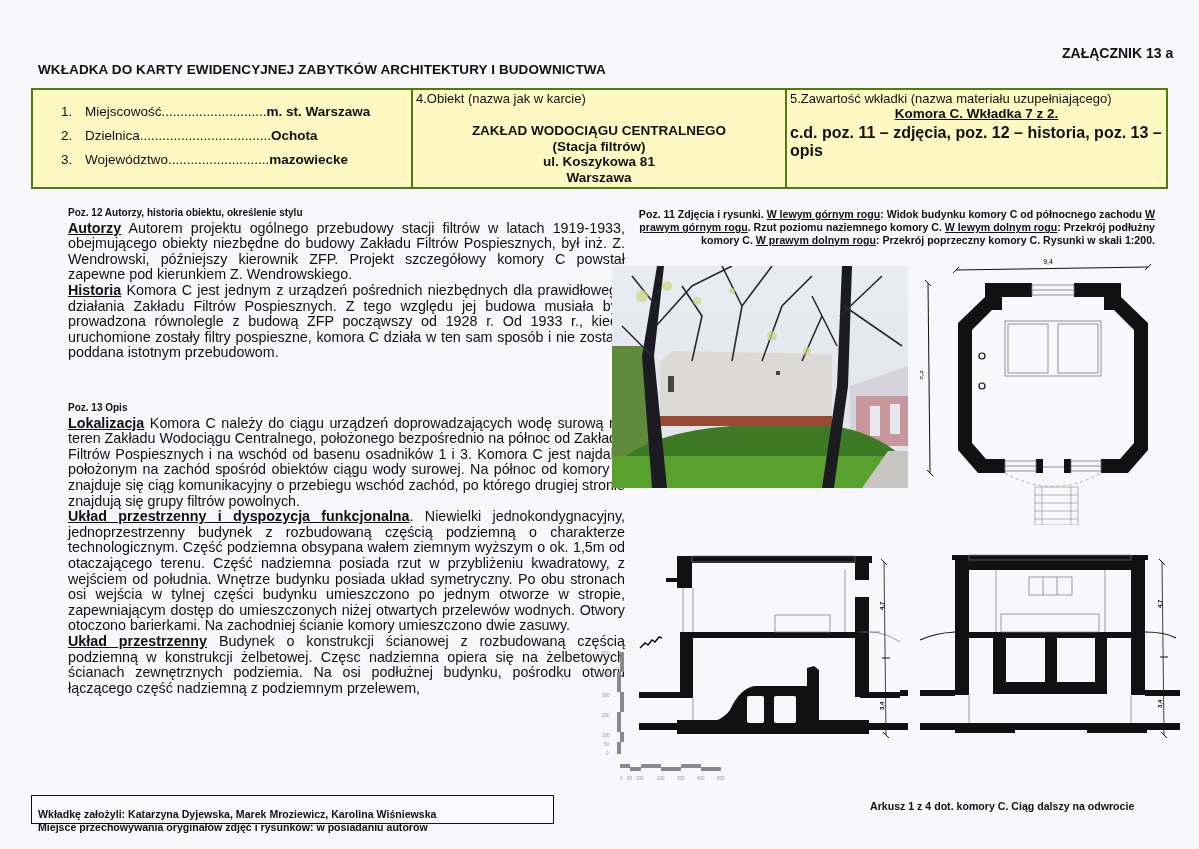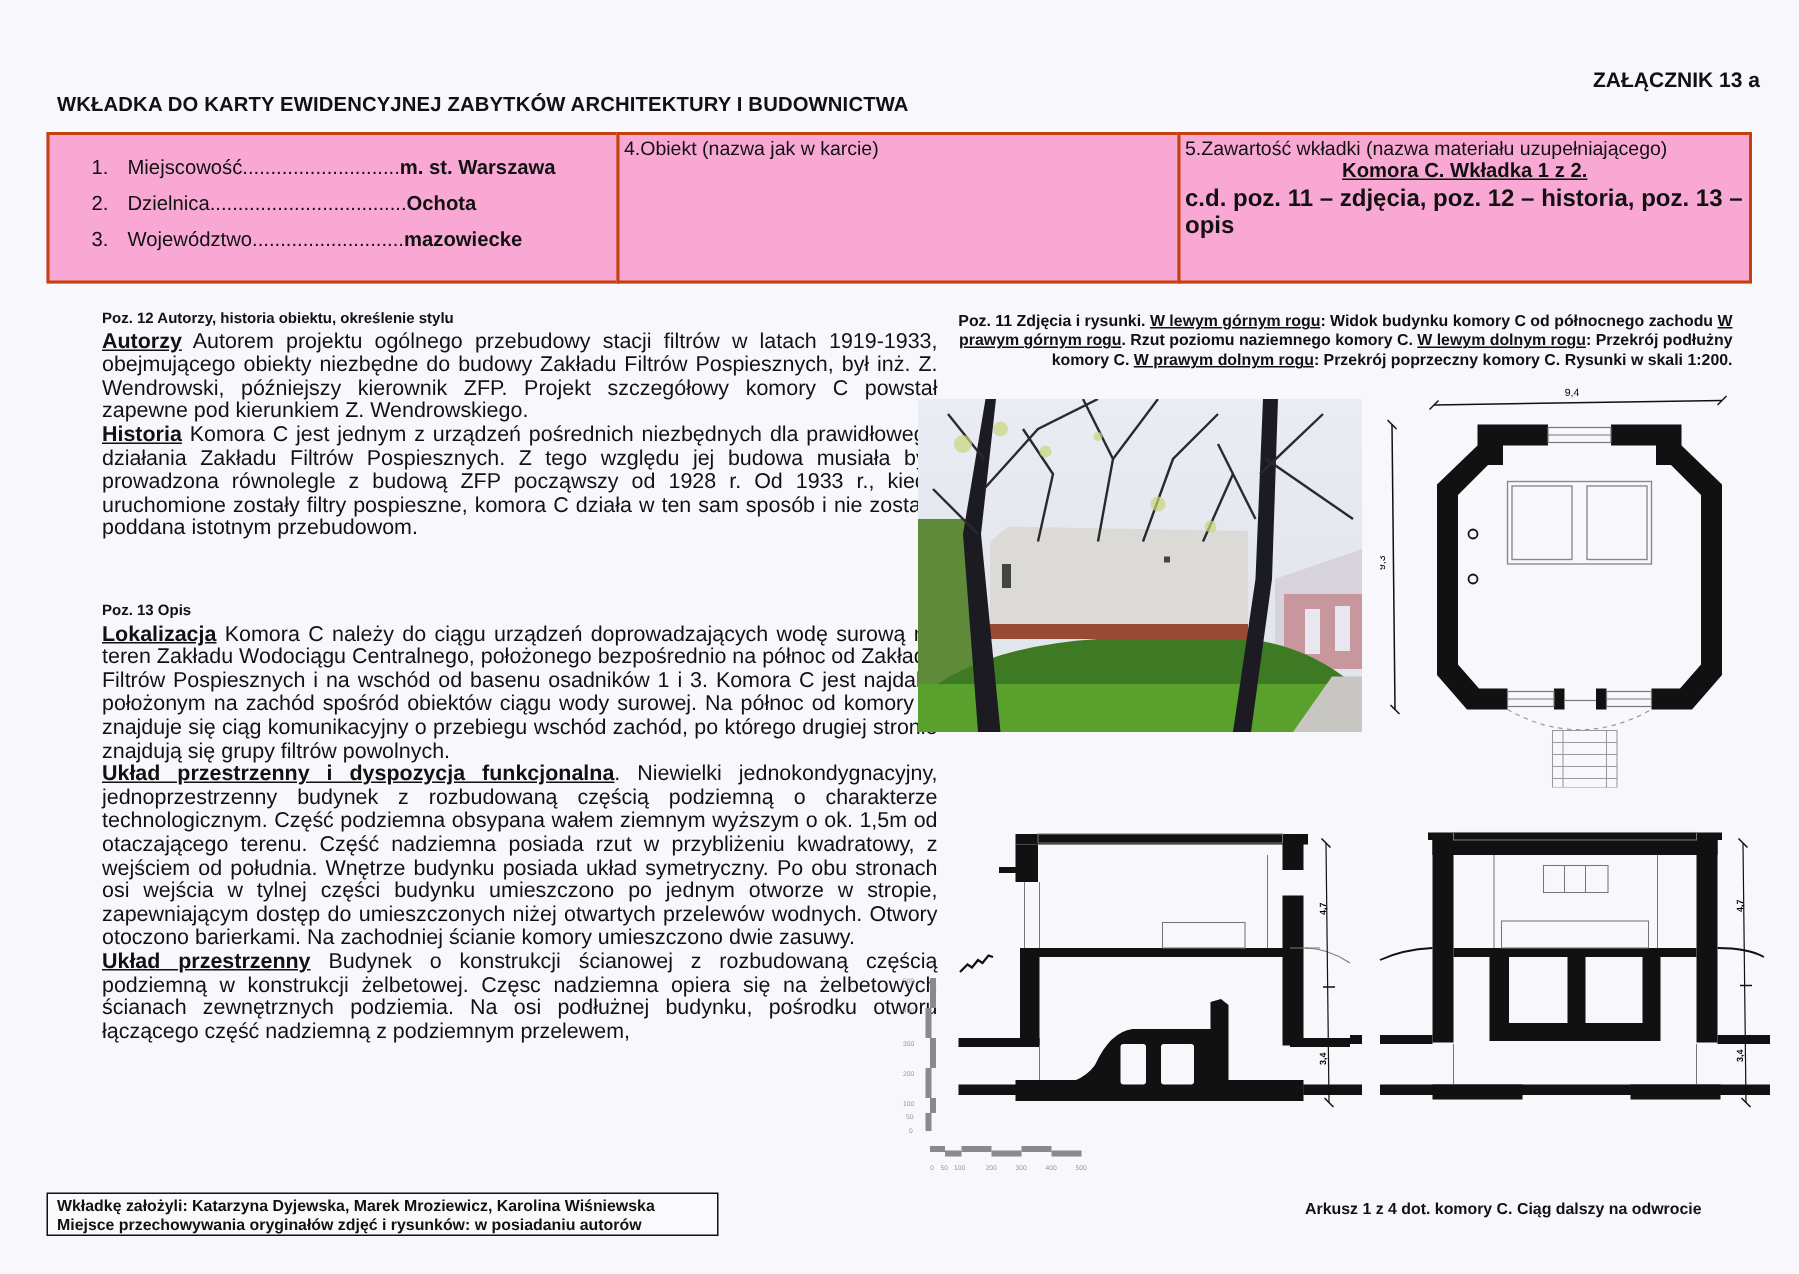--- a/index.html
+++ b/index.html
@@ -6,21 +6,21 @@
   body {
     width:1199px; height:849px; overflow:hidden;
     background:#f7f7fc;
     font-family:"Liberation Sans", sans-serif;
     color:#111;
     position:relative;
   }
   .abs { position:absolute; }
   .header-title { left:38px; top:62px; font-size:13.5px; font-weight:bold; letter-spacing:0.1px; }
   .annex { left:1062px; top:45px; font-size:14px; font-weight:bold; }
-  .box { border:2px solid #c2410c; background:#f9a8d4; box-sizing:border-box; }
+  .box { border:2px solid #4d7c0f; background:#fef9c3; box-sizing:border-box; }
   .box1 { left:31px; top:88px; width:382px; height:101px; }
   .box2 { left:411px; top:88px; width:376px; height:101px; }
   .box3 { left:785px; top:88px; width:383px; height:101px; }
   .loc-list { margin:0; padding:0; list-style:none; position:absolute; left:28px; top:10px; }
   .loc-list li { font-size:13.5px; line-height:24px; white-space:nowrap; }
   .loc-list .num { display:inline-block; width:24px; }
   .loc-list .val { font-weight:bold; }
   .obj-label { position:absolute; left:3px; top:1px; font-size:13px; }
   .obj-center { position:absolute; left:0; right:0; top:33px; text-align:center; font-weight:bold; font-size:13.5px; line-height:15.5px; }
   .cnt-label { position:absolute; left:3px; top:1px; font-size:13px; }
@@ -30,21 +30,21 @@
   .sec-head { font-size:10px; font-weight:bold; }
   .body-text { position:absolute; left:48px; width:557px; font-size:14.3px; line-height:15.6px; text-align:justify;margin-left:20px; }
   .body-text p { margin:0; }
   .kw { font-weight:bold; text-decoration:underline; }
 
   .caption { position:absolute; left:610px; top:208px; width:545px; font-size:10.6px; font-weight:bold; line-height:13.2px;text-align:right; }
   .caption .u { text-decoration:underline; }
 
   .photo { position:absolute; left:612px; top:266px; width:296px; height:222px; overflow:hidden; background:#dfe4ea; }
 
-  .footer-box { left:31px; top:795px; width:448px; height:29px; border:1.5px solid #111; box-sizing:border-box; padding:2px 6px; font-size:10.6px; font-weight:bold; line-height:12.5px; background:#fafafd; }
+  .footer-box { left:31px; top:795px; width:523px; height:29px; border:1.5px solid #111; box-sizing:border-box; padding:12px 6px; font-size:10.6px; font-weight:bold; line-height:12.5px; background:#fafafd; }
   .sheet-note { left:870px; top:800px; font-size:10.6px; font-weight:bold; }
 </style>
 </head>
 <body>
 
 <div class="abs header-title">WKŁADKA DO KARTY EWIDENCYJNEJ ZABYTKÓW ARCHITEKTURY I BUDOWNICTWA</div>
 <div class="abs annex">ZAŁĄCZNIK 13 a</div>
 
 <div class="abs box box1">
   <ul class="loc-list">
@@ -55,25 +55,31 @@
       <span class="num">2.</span><span>Dzielnica</span><span>...................................</span><span class="val">Ochota</span>
     </li>
     <li>
       <span class="num">3.</span><span>Województwo</span><span>...........................</span><span class="val">mazowiecke</span>
     </li>
   </ul>
 </div>
 
 <div class="abs box box2">
   <div class="obj-label">4.Obiekt (nazwa jak w karcie)</div>
+  <div class="obj-center">
+    <div>ZAKŁAD WODOCIĄGU CENTRALNEGO</div>
+    <div>(Stacja filtrów)</div>
+    <div>ul. Koszykowa 81</div>
+    <div>Warszawa</div>
+  </div>
 </div>
 
 <div class="abs box box3">
   <div class="cnt-label">5.Zawartość wkładki (nazwa materiału uzupełniającego)</div>
-  <div class="cnt-title">Komora C. Wkładka 1 z 2.</div>
+  <div class="cnt-title">Komora C. Wkładka 7 z 2.</div>
   <div class="cnt-sub">c.d. poz. 11 – zdjęcia, poz. 12 – historia, poz. 13 – opis</div>
 </div>
 
 <div class="body-text" style="top:205px;">
   <div class="sec-head">Poz. 12 Autorzy, historia obiektu, określenie stylu</div>
   <p><span class="kw">Autorzy</span><span> Autorem projektu ogólnego przebudowy stacji filtrów w latach 1919-1933, obejmującego obiekty niezbędne do budowy Zakładu Filtrów Pospiesznych, był inż. Z. Wendrowski, późniejszy kierownik ZFP. Projekt szczegółowy komory C powstał zapewne pod kierunkiem Z. Wendrowskiego.</span></p>
   <p><span class="kw">Historia</span><span> Komora C jest jednym z urządzeń pośrednich niezbędnych dla prawidłowego działania Zakładu Filtrów Pospiesznych. Z tego względu jej budowa musiała być prowadzona równolegle z budową ZFP począwszy od 1928 r. Od 1933 r., kiedy uruchomione zostały filtry pospieszne, komora C działa w ten sam sposób i nie została poddana istotnym przebudowom.</span></p>
 </div>
 
 <div class="body-text" style="top:400px;">

